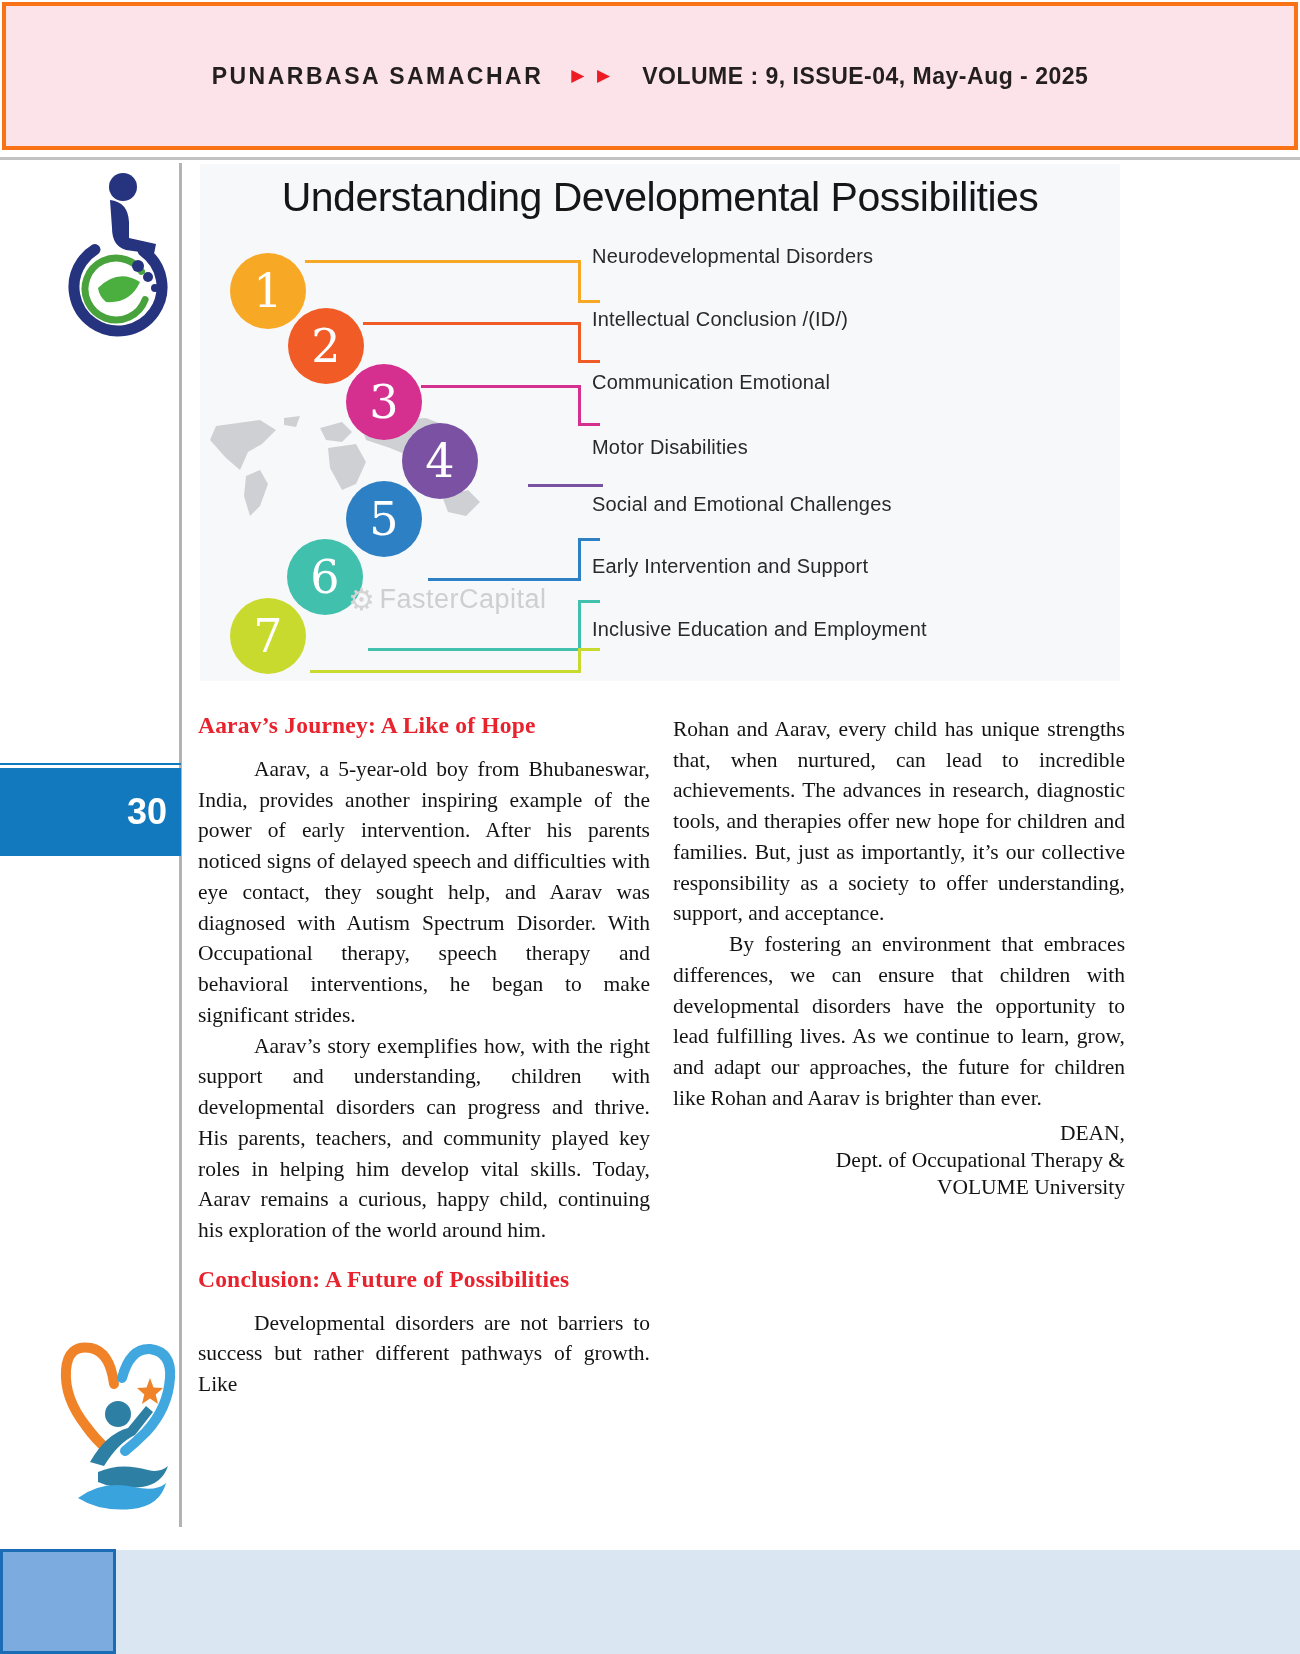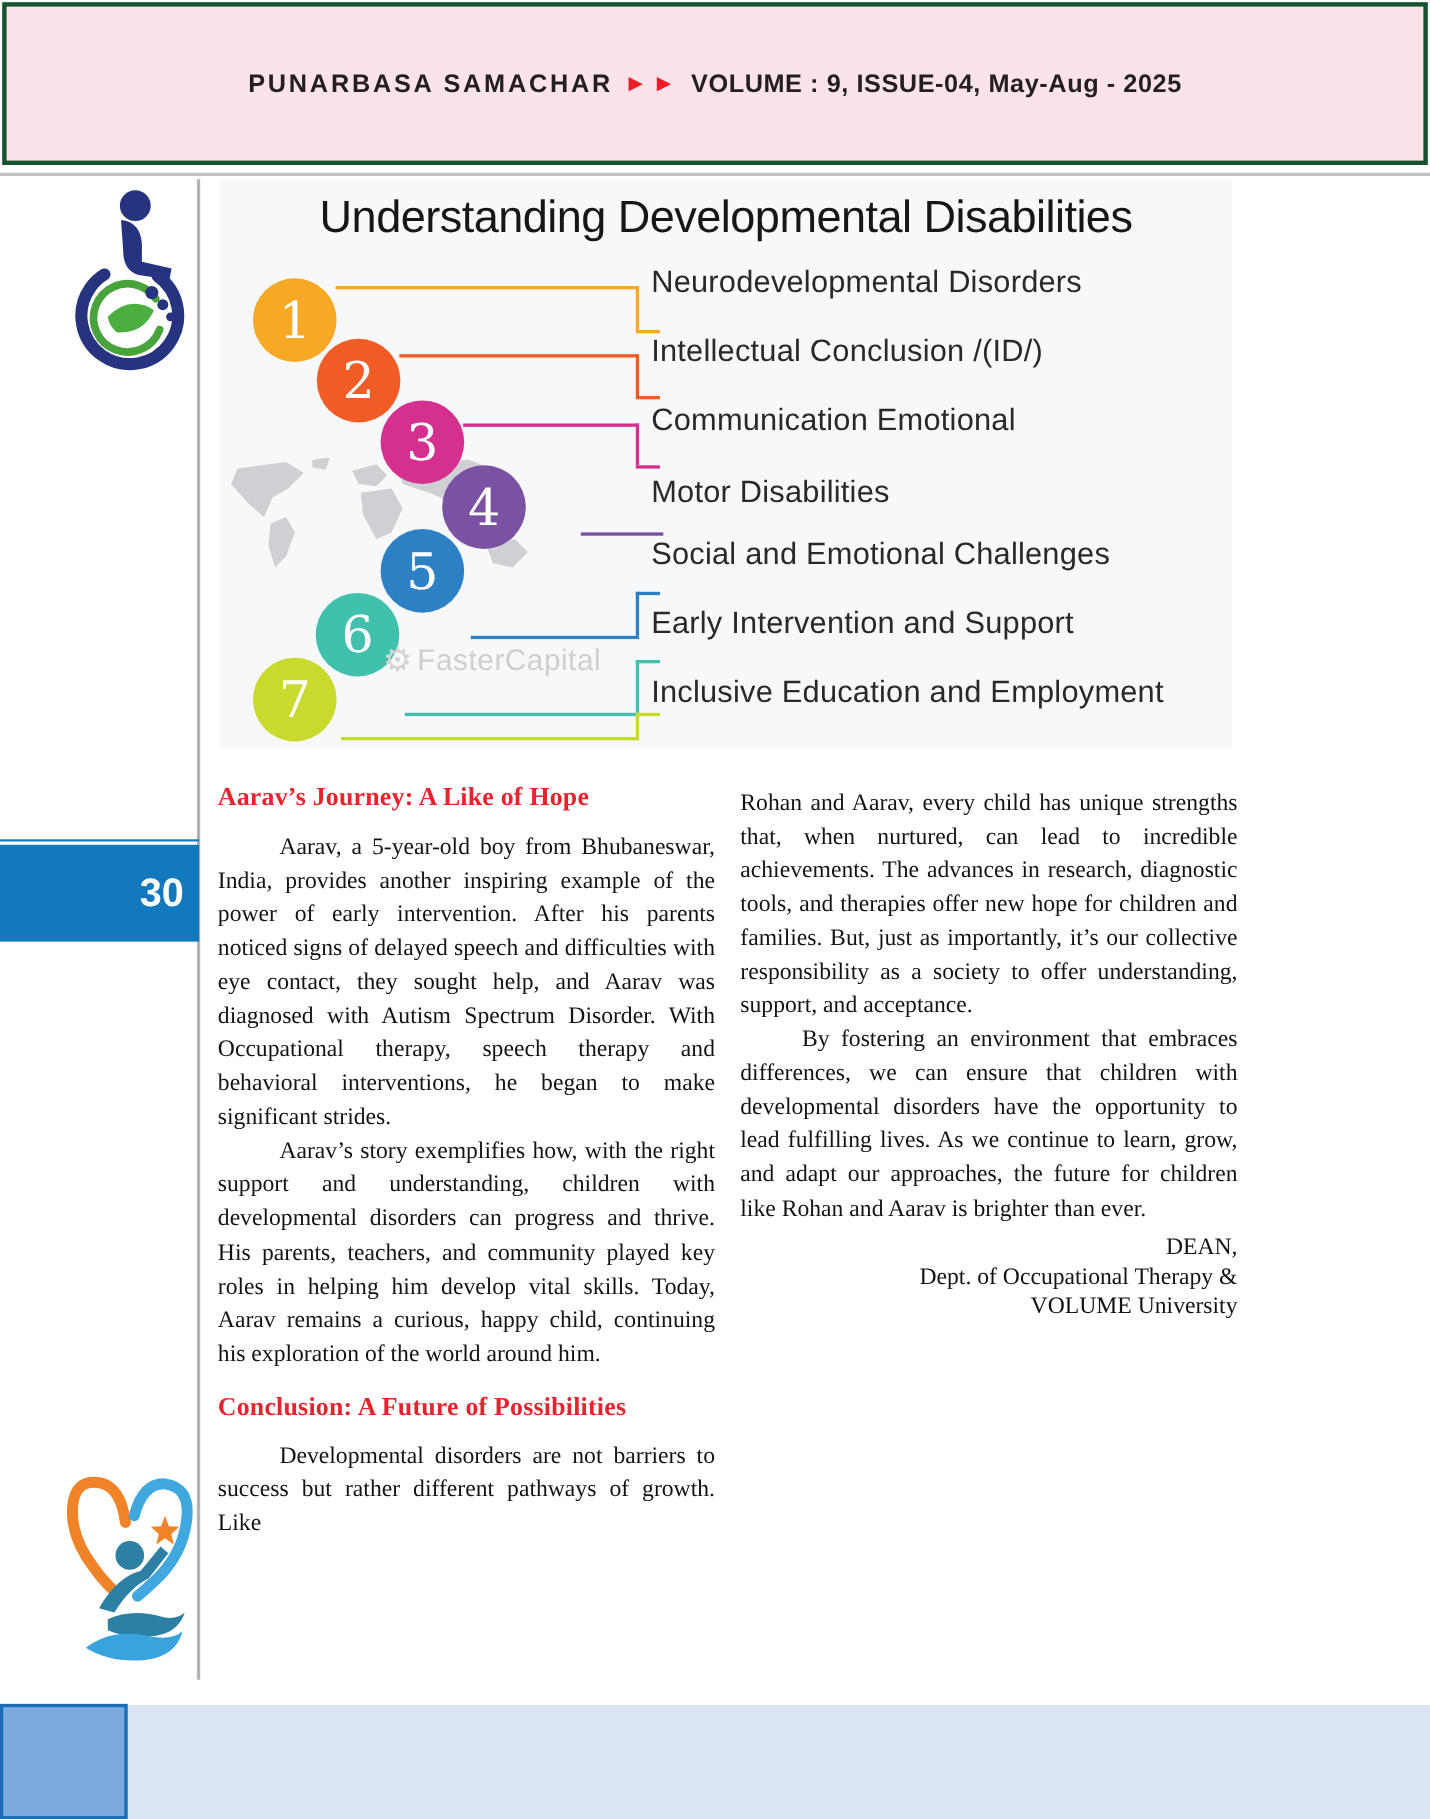--- a/index.html
+++ b/index.html
@@ -3,43 +3,43 @@
 <meta charset="utf-8">
 <style>
   html,body{margin:0;padding:0;}
   body{
     width:1300px;height:1654px;position:relative;background:#ffffff;
     font-family:"Liberation Sans", sans-serif;overflow:hidden;
   }
   
   .banner{
     position:absolute;left:2px;top:2px;width:1288px;height:140px;
-    background:#fce2e9;border:4px solid #14532d;
-    display:flex;align-items:center;justify-content:center;gap:14px;
+    background:#fce2e9;border:4px solid #f97316;
+    display:flex;align-items:center;justify-content:center;gap:28px;
   }
   .banner .t1{font-weight:bold;font-size:23px;color:#231f20;letter-spacing:2.5px;}
   .banner .arrows{color:#ed1c24;font-size:17px;letter-spacing:4px;padding-bottom:2px;}
   .banner .t2{font-weight:bold;font-size:23px;color:#231f20;letter-spacing:0.5px;}
   .rule-under-banner{position:absolute;left:0;top:157px;width:1300px;height:3px;background:#c2c2c2;}
   .vline{position:absolute;left:179px;top:163px;width:3px;height:1364px;background:#b3b3b3;}
 
   
   .infographic{position:absolute;left:200px;top:164px;width:920px;height:517px;background:#f7f8f9;}
   .info-title{
     position:absolute;left:0;top:10px;width:100%;text-align:center;
     font-size:41px;color:#161616;letter-spacing:-0.5px;white-space:nowrap;
   }
   .circle{
     position:absolute;width:76px;height:76px;border-radius:50%;
     display:flex;align-items:center;justify-content:center;
     color:#fff;font-family:"DejaVu Serif", serif;font-size:46px;
   }
   .info-label{
     position:absolute;left:392px;transform:translateY(-50%);
-    font-size:28px;color:#29292b;white-space:nowrap;letter-spacing:0.2px;
+    font-size:20px;color:#29292b;white-space:nowrap;letter-spacing:0.2px;
   }
   .seg{position:absolute;}
   .map-svg{position:absolute;left:2px;top:252px;opacity:0.85;}
   .watermark{
     position:absolute;left:148px;top:418px;display:flex;align-items:center;gap:4px;
     color:#cfcfcf;font-size:27px;letter-spacing:0.5px;
   }
   .watermark .gear{font-size:30px;color:#d4d4d4;}
 
   
@@ -100,21 +100,21 @@
     <circle cx="48" cy="119" r="31" fill="none" stroke="#49a33c" stroke-width="7" stroke-linecap="round" stroke-dasharray="165 30" transform="rotate(20 48 119)"></circle>
     <path d="M30 118 Q50 98 72 112 Q62 134 38 132 Q31 126 30 118 Z" fill="#4aaf3f"></path>
     <path d="M32 130 Q50 140 68 130 Q52 146 34 138 Z" fill="#ffffff"></path>
     <circle cx="70" cy="96" r="6" fill="#26337f"></circle>
     <circle cx="80" cy="107" r="5" fill="#26337f"></circle>
     <circle cx="87" cy="118" r="4" fill="#26337f"></circle>
   </svg>
 </div>
 
 <div class="infographic">
-  <div class="info-title">Understanding Developmental Disabilities</div>
+  <div class="info-title">Understanding Developmental Possibilities</div>
 
   <svg class="map-svg" width="330" height="120" viewBox="0 0 330 120">
     <g fill="#c8cacd">
       <path d="M14 10 L58 4 L74 14 L60 28 L46 36 L38 54 L24 42 L8 24 Z"></path>
       <path d="M44 60 L58 54 L66 68 L58 90 L48 100 L42 80 Z"></path>
       <path d="M82 2 L98 0 L94 11 L82 9 Z"></path>
       <path d="M118 12 L140 6 L150 16 L140 26 L124 24 Z"></path>
       <path d="M126 32 L154 28 L164 46 L154 68 L140 74 L128 52 Z"></path>
       <path d="M158 6 L224 2 L250 12 L240 30 L212 42 L188 32 L164 24 Z"></path>
       <path d="M252 44 L266 40 L272 50 L260 56 Z"></path>

